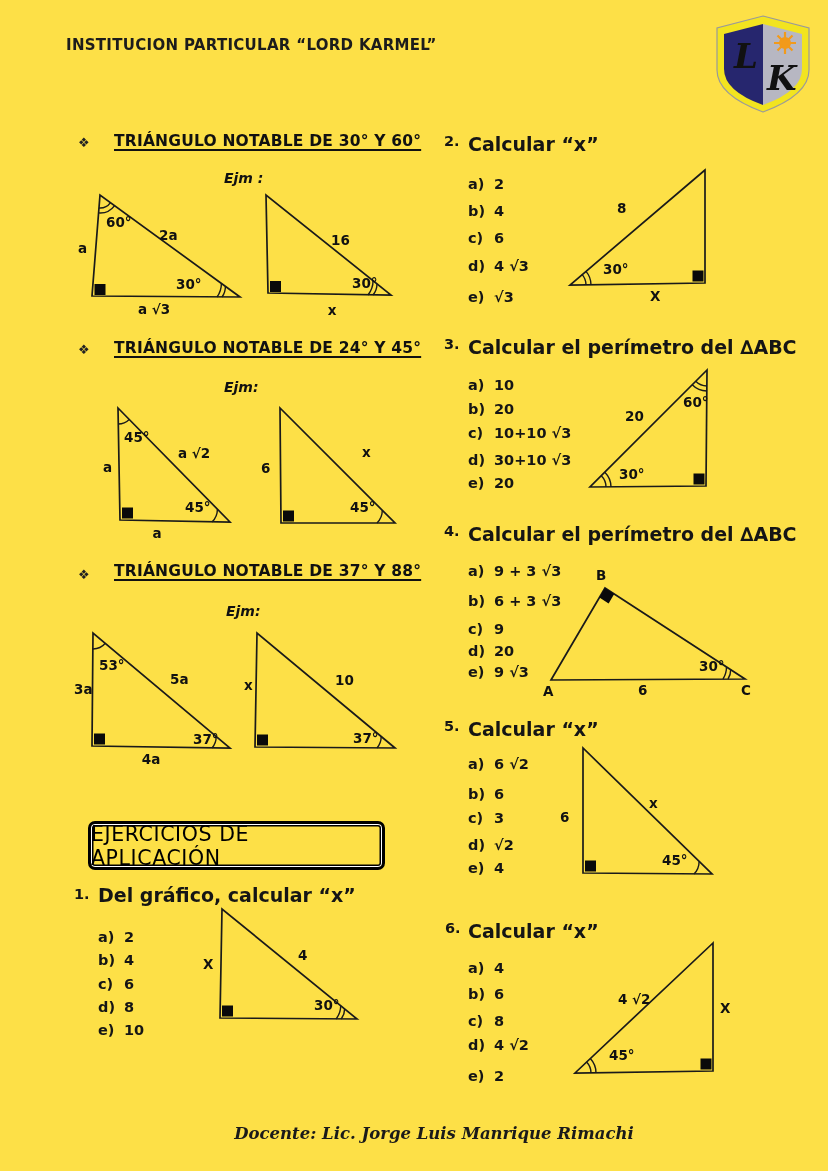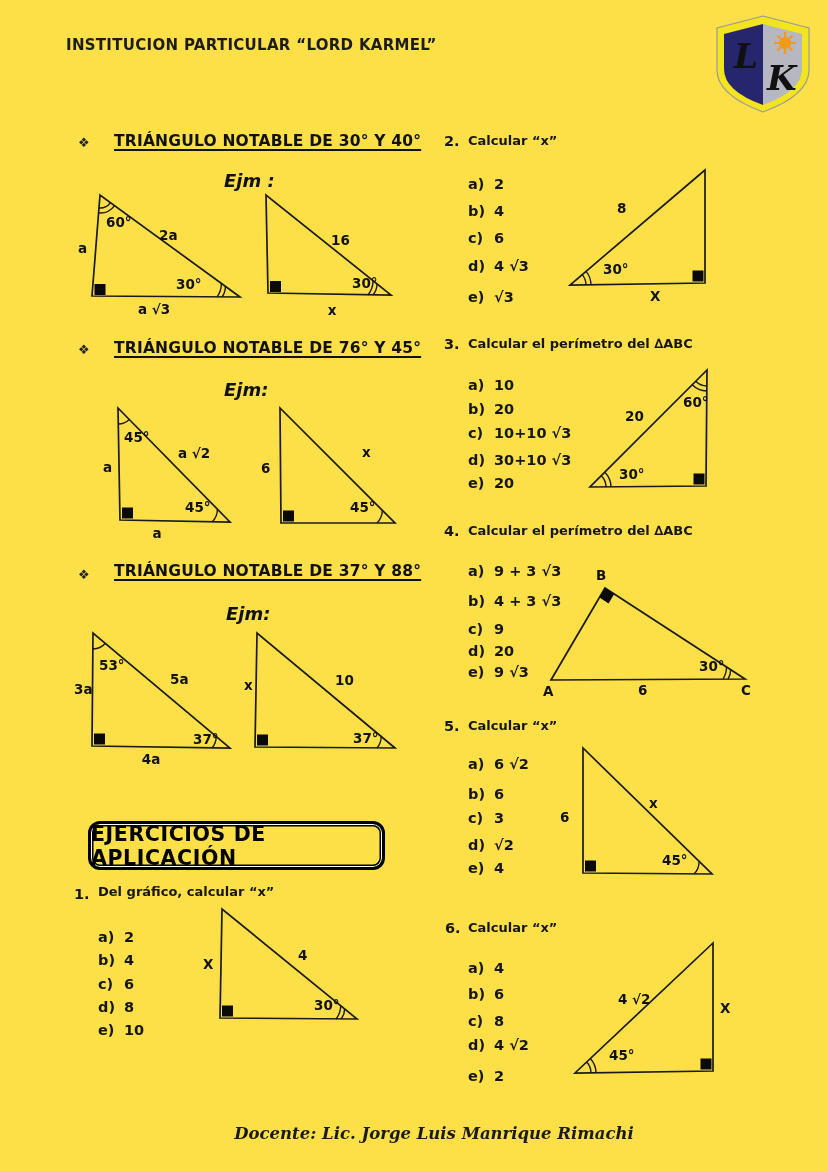--- a/index.html
+++ b/index.html
@@ -5,26 +5,26 @@
   html,body{margin:0;padding:0;background:#e9e9e9;}
   .page{position:relative;width:828px;height:1171px;background:#fde047;margin:0 auto;
         font-family:"DejaVu Sans",sans-serif;color:#151515;overflow:hidden;padding-left:40px;}
   .abs{position:absolute;}
   .institution{font-size:15px;font-weight:600;letter-spacing:.3px;color:#1c1c1c;}
   .doc-title{left:0;right:0;text-align:center;font-size:45px;font-weight:800;letter-spacing:-.5px;
              color:#000;text-shadow:.6px 0 #000,-.6px 0 #000,0 .4px #000;}
   .sec-bullet{font-size:13px;color:#222;}
   .sec-heading{font-size:15.5px;font-weight:700;letter-spacing:.2px;text-decoration:underline;
                text-underline-offset:3px;text-decoration-thickness:1.5px;color:#111;}
-  .ejm{font-size:18px;font-weight:700;font-style:italic;color:#111;}
+  .ejm{font-size:14px;font-weight:700;font-style:italic;color:#111;}
   .banner{display:flex;align-items:center;justify-content:center;border:3.5px solid #000;
-          border-radius:12px;font-size:20.5px;font-weight:700;letter-spacing:.6px;color:#000;
+          border-radius:7px;font-size:20.5px;font-weight:400;letter-spacing:.6px;color:#000;
           box-shadow:0 0 0 1px #fff inset, 0 0 0 2.5px #000 inset;}
   .ex-num{font-size:14.5px;font-weight:600;}
-  .ex-prompt{font-size:13px;font-weight:600;}
+  .ex-prompt{font-size:19px;font-weight:600;}
   .opt{display:flex;font-size:14.5px;font-weight:600;}
   .opt .k{width:26px;flex:0 0 26px;}
   .footer{left:0;right:0;text-align:center;font-family:"DejaVu Serif",serif;
           font-size:16.5px;font-weight:700;font-style:italic;color:#1a1a1a;margin-top:16px;}
   svg text{font-family:"DejaVu Sans",sans-serif;font-size:13.5px;font-weight:700;fill:#111;}
   svg .tri{fill:none;stroke:#1a1a1a;stroke-width:1.7;stroke-linejoin:miter;}
   svg .arc{fill:none;stroke:#1a1a1a;stroke-width:1.4;}
   svg .ra{fill:#0a0a0a;stroke:none;}
 </style>
 </head>
@@ -40,21 +40,21 @@
     <path d="M51 12 L90 22 L90 57 Q90 79 51 93 Z" fill="#b7b7c2"></path>
     <text x="22" y="56" style="font-family:'DejaVu Serif',serif;font-size:34px;font-style:italic;font-weight:700;" fill="#e8e8f4">L</text>
     <text x="55" y="78" style="font-family:'DejaVu Serif',serif;font-size:34px;font-style:italic;font-weight:700;" fill="#584a9e">K</text>
     <g fill="#f29a1a">
       <circle cx="73" cy="31" r="6"></circle>
       <path d="M73 20 L73 42 M62 31 L84 31 M65.5 23.5 L80.5 38.5 M80.5 23.5 L65.5 38.5" stroke="#f29a1a" stroke-width="2.2" fill="none"></path>
     </g>
   </svg>
 
   <div class="abs sec-bullet" style="left:78px;top:135px;">❖</div>
-  <div class="abs sec-heading" style="left:114px;top:132px;">TRIÁNGULO NOTABLE DE 30° Y 40°</div>
+  <div class="abs sec-heading" style="left:114px;top:132px;">TRIÁNGULO NOTABLE DE 30° Y 60°</div>
   <div class="abs ejm" style="left:224px;top:170px;">Ejm :</div>
 
   <svg class="abs" style="left:70px;top:185px;" width="185" height="135" viewBox="0 0 185 135">
     <polygon class="tri" points="30,10 22,111 170,112"></polygon>
     <rect class="ra" x="24.5" y="99" width="11" height="11"></rect>
     <path class="arc" d="M40.5 17.6 A13 13 0 0 1 29 23"></path>
     <path class="arc" d="M44.6 20.6 A18 18 0 0 1 28.6 27.9"></path>
     <path class="arc" d="M152 112 A18 18 0 0 0 155.4 101.4"></path>
     <path class="arc" d="M147 112 A23 23 0 0 0 151.4 98.5"></path>
     <text x="36" y="42">60°</text>
@@ -68,21 +68,21 @@
     <polygon class="tri" points="18,10 20,108 143,110"></polygon>
     <rect class="ra" x="22" y="96" width="11" height="11"></rect>
     <path class="arc" d="M125 110 A18 18 0 0 0 129 98.7"></path>
     <path class="arc" d="M120 110 A23 23 0 0 0 125.1 95.6"></path>
     <text x="83" y="60">16</text>
     <text x="104" y="103">30°</text>
     <text x="84" y="130" text-anchor="middle">x</text>
   </svg>
 
   <div class="abs sec-bullet" style="left:78px;top:342px;">❖</div>
-  <div class="abs sec-heading" style="left:114px;top:339px;">TRIÁNGULO NOTABLE DE 76° Y 45°</div>
+  <div class="abs sec-heading" style="left:114px;top:339px;">TRIÁNGULO NOTABLE DE 24° Y 45°</div>
   <div class="abs ejm" style="left:224px;top:379px;">Ejm:</div>
 
   <svg class="abs" style="left:85px;top:395px;" width="165" height="150" viewBox="0 0 165 150">
     <polygon class="tri" points="33,13 35,125 145,127"></polygon>
     <rect class="ra" x="37" y="112.5" width="11" height="11"></rect>
     <path class="arc" d="M44.2 24.4 A16 16 0 0 1 33.3 29"></path>
     <path class="arc" d="M127 127 A18 18 0 0 0 132.4 114.2"></path>
     <text x="39" y="47">45°</text>
     <text x="93" y="63">a √2</text>
     <text x="18" y="77">a</text>
@@ -228,21 +228,21 @@
   </svg>
 
   <div class="abs ex-num" style="left:444px;top:523px;">4.</div>
   <div class="abs ex-prompt" style="left:468px;top:523px;">Calcular el perímetro del ∆ABC</div>
   <div class="abs opt" style="left:468px;top:563px;">
     <span class="k">a)</span>
     <span>9 + 3 √3</span>
     </div>
   <div class="abs opt" style="left:468px;top:593px;">
     <span class="k">b)</span>
-    <span>4 + 3 √3</span>
+    <span>6 + 3 √3</span>
     </div>
   <div class="abs opt" style="left:468px;top:621px;">
     <span class="k">c)</span>
     <span>9</span>
     </div>
   <div class="abs opt" style="left:468px;top:643px;">
     <span class="k">d)</span>
     <span>20</span>
     </div>
   <div class="abs opt" style="left:468px;top:664px;">

